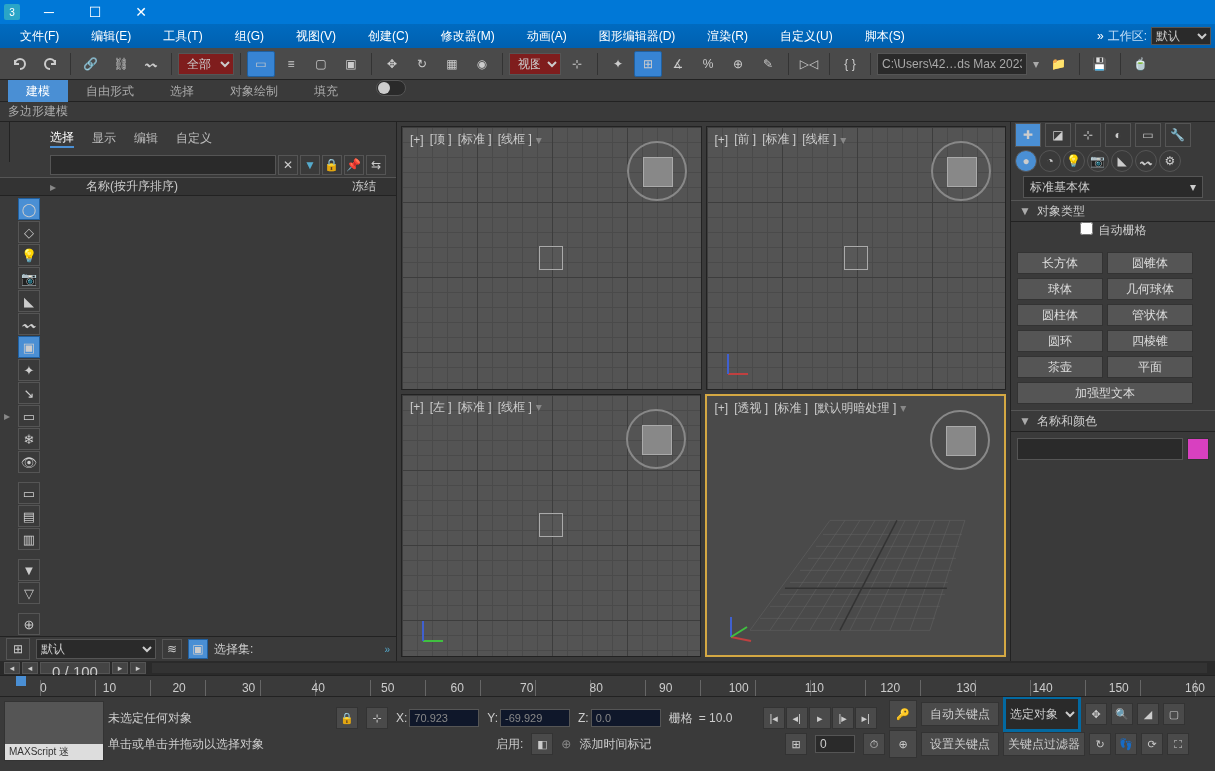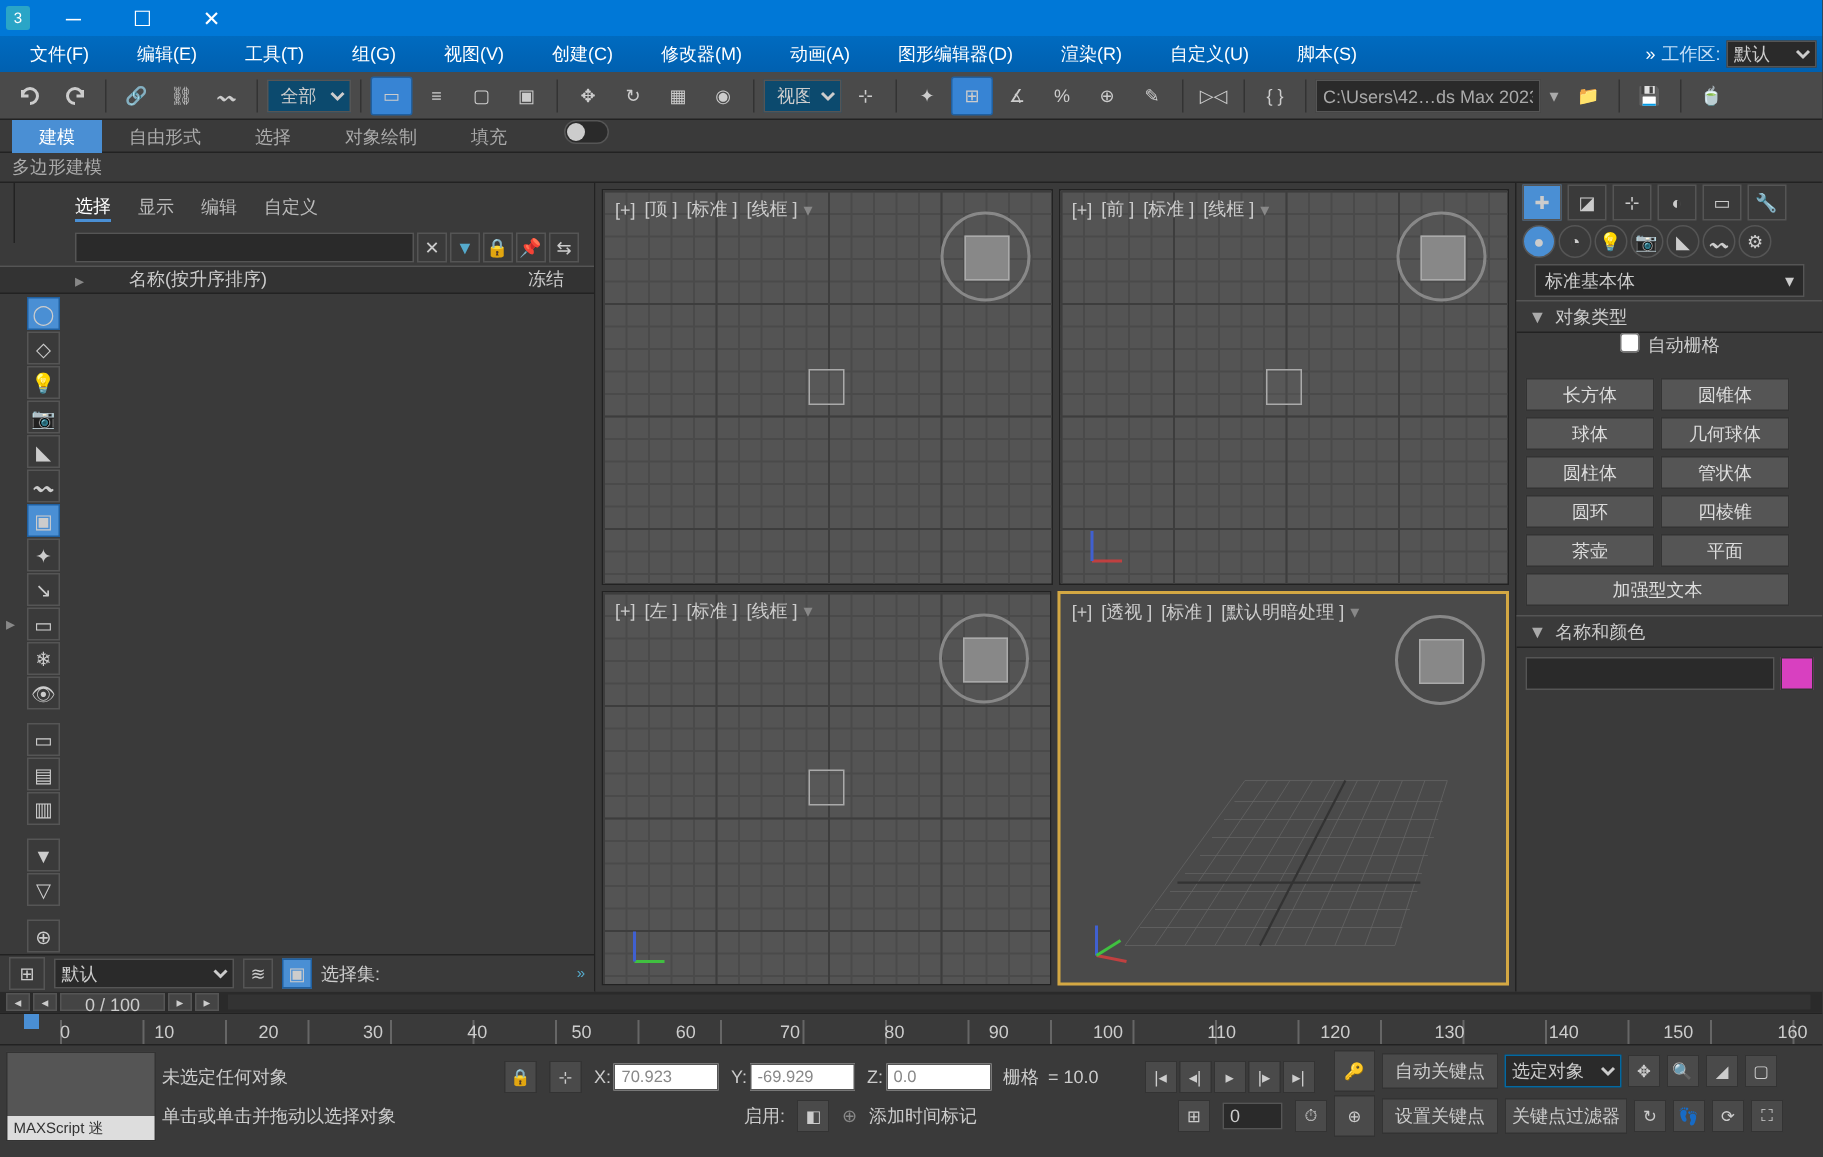--- a/index.html
+++ b/index.html
@@ -12,21 +12,21 @@
 .menubar{height:24px;background:linear-gradient(#006bc0,#0060b0);display:flex;align-items:center;padding:0 4px}
 .menubar .menuitem{padding:0 16px;color:#fff;height:24px;display:flex;align-items:center}
 .menubar .spacer{flex:1}
 .menubar .ws{display:flex;align-items:center;color:#fff;gap:4px}
 .menubar .ws .wslbl{color:#c4e0f8}
 .menubar select{background:#2a2a2a;border:1px solid #555;color:#ccc;height:18px;width:60px}
 .toolbar{height:32px;background:#4a4a4a;display:flex;align-items:center;padding:0 6px;gap:2px;border-bottom:1px solid #222}
 .tb-btn{width:28px;height:26px;display:flex;align-items:center;justify-content:center;border:1px solid transparent;border-radius:2px}
 .tb-btn.active{background:#3784d4;border-color:#2060a0}
 .tb-sep{width:1px;height:22px;background:#333;margin:0 4px}
-.tb-sel{background:#0c4a6e;border:1px solid #555;color:#ccc;height:22px;padding:0 4px}
+.tb-sel{background:#7f1d1d;border:1px solid #555;color:#ccc;height:22px;padding:0 4px}
 .tb-input{background:#2a2a2a;border:1px solid #555;color:#aaa;height:22px;padding:0 4px;width:150px}
 .ribbon-tabs{height:22px;background:#3a3a3a;display:flex;align-items:flex-start;border-bottom:1px solid #222}
 .rtab{padding:0 18px;height:22px;display:flex;align-items:center;color:#aaa}
 .rtab.active{background:#4a8fd4;color:#fff}
 .ribbon-sub{height:20px;background:#3a3a3a;display:flex;align-items:center;padding:0 8px;border-bottom:1px solid #222;color:#aaa}
 .mainarea{height:539px;display:flex}
 .scene-panel{width:397px;background:#3a3a3a;display:flex;flex-direction:column;border-right:1px solid #222}
 .scene-tabs{height:22px;display:flex;align-items:center;padding:0 10px;gap:18px;margin-top:6px}
 .scene-tabs span{color:#bbb}
 .scene-tabs .active{color:#fff;border-bottom:2px solid #4a8fd4}
@@ -67,38 +67,38 @@
 .cmd-grid{display:flex;flex-wrap:wrap;gap:4px;padding:6px}
 .cmd-btn{width:86px;height:22px;background:#555;border:1px solid #333;display:flex;align-items:center;justify-content:center;color:#ddd}
 .cmd-btn.wide{width:176px}
 .cmd-row{display:flex;align-items:flex-start;justify-content:center;height:24px;gap:6px;padding:0 8px}
 .cmd-row input[type=checkbox]{accent-color:#555}
 .name-row{display:flex;gap:4px;padding:6px}
 .name-row input{flex:1;background:#2a2a2a;border:1px solid #555;height:22px;color:#ccc;padding:0 4px}
 .color-sw{width:22px;height:22px;background:#d840c0;border:1px solid #333}
 .timeline{height:14px;background:#2a2a2a;display:flex;align-items:center;padding:0 4px;gap:2px}
 .tl-btn{width:16px;height:12px;background:#444;border:1px solid #555;display:flex;align-items:center;justify-content:center;font-size:9px}
-.tl-input{background:#444;border:1px solid #555;color:#ccc;height:12px;width:70px;text-align:center;font-size:12px}
+.tl-input{background:#444;border:1px solid #555;color:#ccc;height:12px;width:70px;text-align:center;font-size:15px}
 .tl-track{flex:1;height:10px;background:#333;margin:0 4px}
 .ruler{height:22px;background:#3a3a3a;display:flex;align-items:center;position:relative;border-top:1px solid #222;border-bottom:1px solid #222}
 .ruler .playhead{position:absolute;left:16px;top:0;width:10px;height:10px;background:#4a8fd4}
 .ruler .ticks{position:absolute;left:40px;right:10px;top:4px;bottom:0;background-image:linear-gradient(90deg,#666 1px,transparent 1px);background-size:55px 100%}
 .ruler .nums{position:absolute;left:40px;right:10px;bottom:1px;display:flex;justify-content:space-between;font-size:10px;color:#aaa}
 .statusbar{height:68px;background:#3a3a3a;display:flex}
 .status-left{width:100px;background:#555;border:1px solid #333;margin:4px;display:flex;flex-direction:column;justify-content:flex-end}
 .status-left .maxscript{background:#ddd;color:#333;padding:1px 4px;font-size:10px}
 .status-mid{flex:1;display:flex;flex-direction:column;justify-content:center;gap:6px;padding:4px 0}
 .status-row{display:flex;align-items:center;gap:8px;height:20px}
 .coord{display:flex;align-items:center;gap:2px}
 .coord .lbl{color:#ccc}
-.coord input{background:#ffffff;border:1px solid #555;color:#888;width:70px;height:18px;padding:0 4px;font-size:11px}
+.coord input{background:#0f172a;border:1px solid #555;color:#888;width:70px;height:18px;padding:0 4px;font-size:11px}
 .status-right{width:330px;display:flex;flex-direction:column;padding:4px;gap:4px}
 .sr-row{display:flex;align-items:center;gap:4px;height:26px}
 .sr-btn{height:24px;padding:0 8px;background:#4a4a4a;border:1px solid #333;display:flex;align-items:center}
-.sr-sel{background:#2a2a2a;border:1px solid #0369a1;color:#ccc;height:22px}
+.sr-sel{background:#2a2a2a;border:3px solid #0369a1;color:#ccc;height:36px}
 .play-btns{display:flex;gap:1px}
 .pbtn{width:22px;height:22px;background:#4a4a4a;border:1px solid #333;display:flex;align-items:center;justify-content:center;font-size:11px}
 .grid-box{width:86px}
 svg{display:block}
 .axis3d{position:absolute;bottom:10px;left:16px}
 </style>
 </head>
 <body>
 
 <div class="titlebar">

